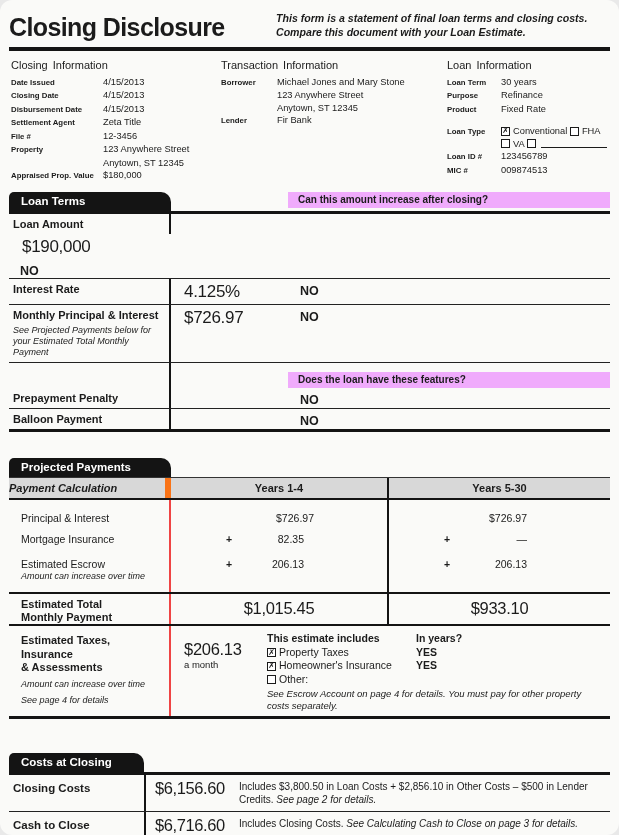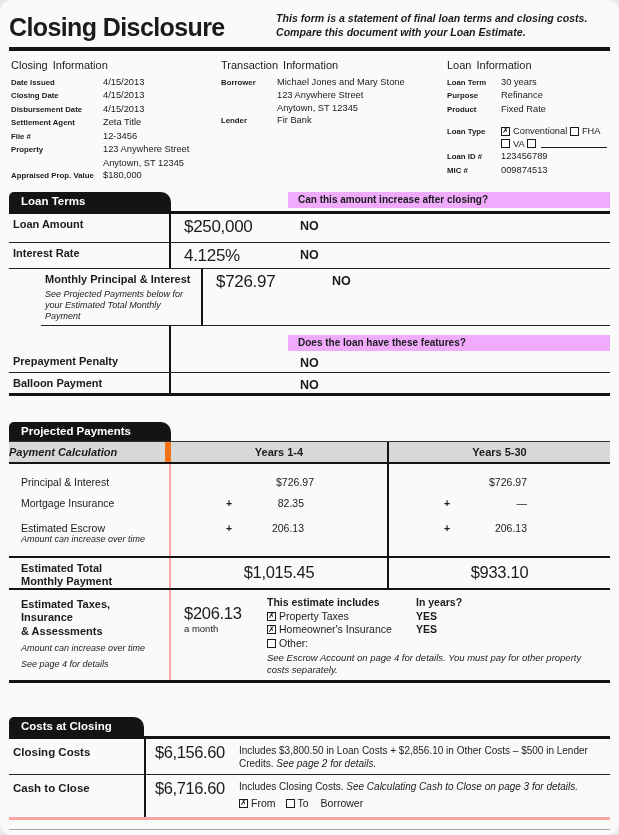--- a/index.html
+++ b/index.html
@@ -42,34 +42,34 @@
             height:16px; line-height:16px; padding-left:10px; }
 
   
   .lt-table { border-top:3px solid #141414; border-bottom:3px solid #141414; }
   .lt-row { display:flex; }
   .sep { border-bottom:1.5px solid #222; }
   .lt-label { width:162px; flex:none; border-right:2px solid #141414; padding:4px 8px 3px 4px; font-weight:bold; font-size:11px; line-height:1.2; }
   .lt-note { font-weight:normal; font-style:italic; font-size:9px; line-height:1.25; margin-top:3px; }
   .lt-amount { width:118px; flex:none; font-size:17px; padding:3px 0 2px 13px; letter-spacing:-0.3px; }
   .lt-answer { flex:1; font-weight:bold; font-size:12.5px; padding:5px 0 0 11px; }
-  .r1 { min-height:29px; } .r2 { min-height:24px; } .r3 { min-height:54px;margin-left:32px; }
+  .r1 { min-height:29px;flex-direction:column; } .r2 { min-height:24px; } .r3 { min-height:54px; }
   .feat-head { min-height:24px; }
   .feat-head .gray-q { margin-top:9px; }
   .rp { min-height:21px; } .rb { min-height:20px; }
 
   
   .pp-header { display:flex; background:#d8d8d8; border-top:1.5px solid #333; border-bottom:2.5px solid #141414;
                font-weight:bold; font-size:11px; }
   .pp-h1 { width:162px; flex:none; border-right:6px solid #f97316; padding:4px 0 4px 0;font-style:italic; }
   .pp-h2 { width:218px; flex:none; border-right:2px solid #141414; text-align:center; padding:4px 0; }
   .pp-h3 { flex:1; text-align:center; padding:4px 0; }
   .pp-body { border-bottom:3px solid #141414; }
   .pp-row { display:flex; }
-  .pp-label { width:162px; flex:none; border-right:2px solid #fca5a5; padding:0 6px 0 12px; font-size:10.5px; line-height:1.2; }
+  .pp-label { width:162px; flex:none; border-right:2px solid #ef4444; padding:0 6px 0 12px; font-size:10.5px; line-height:1.2; }
   .pp-c2 { width:218px; flex:none; border-right:2px solid #141414; position:relative; font-size:10.5px; }
   .pp-c3 { flex:1; position:relative; font-size:10.5px; }
   .plus { position:absolute; left:55px; font-weight:bold; }
   .pnum { display:block; text-align:right; margin-right:83px; }
   .pp-r1 { min-height:33px; padding-top:12px; }
   .pp-r2 { min-height:25px; }
   .pp-r3 { min-height:34px; }
   .ital { font-style:italic; font-size:9px; line-height:1.2; }
   .pp-total { border-top:2px solid #141414; border-bottom:2px solid #141414; min-height:33px; }
   .pp-total .pp-label { font-weight:bold; font-size:11px; padding-top:4px; }
@@ -216,21 +216,21 @@
   </div>
 
   <section>
     <div class="sec-head">
       <div class="tab" style="width:162px;">Loan Terms</div>
       <div class="gray-q">Can this amount increase after closing?</div>
     </div>
     <div class="lt-table">
       <div class="lt-row r1 sep">
         <div class="lt-label">Loan Amount</div>
-        <div class="lt-amount">$250,000</div>
+        <div class="lt-amount">$190,000</div>
         <div class="lt-answer">NO</div>
       </div>
       <div class="lt-row r2 sep">
         <div class="lt-label">Interest Rate</div>
         <div class="lt-amount">4.125%</div>
         <div class="lt-answer">NO</div>
       </div>
       <div class="lt-row r3 sep">
         <div class="lt-label">
           <span>Monthly Principal &amp; Interest</span>

